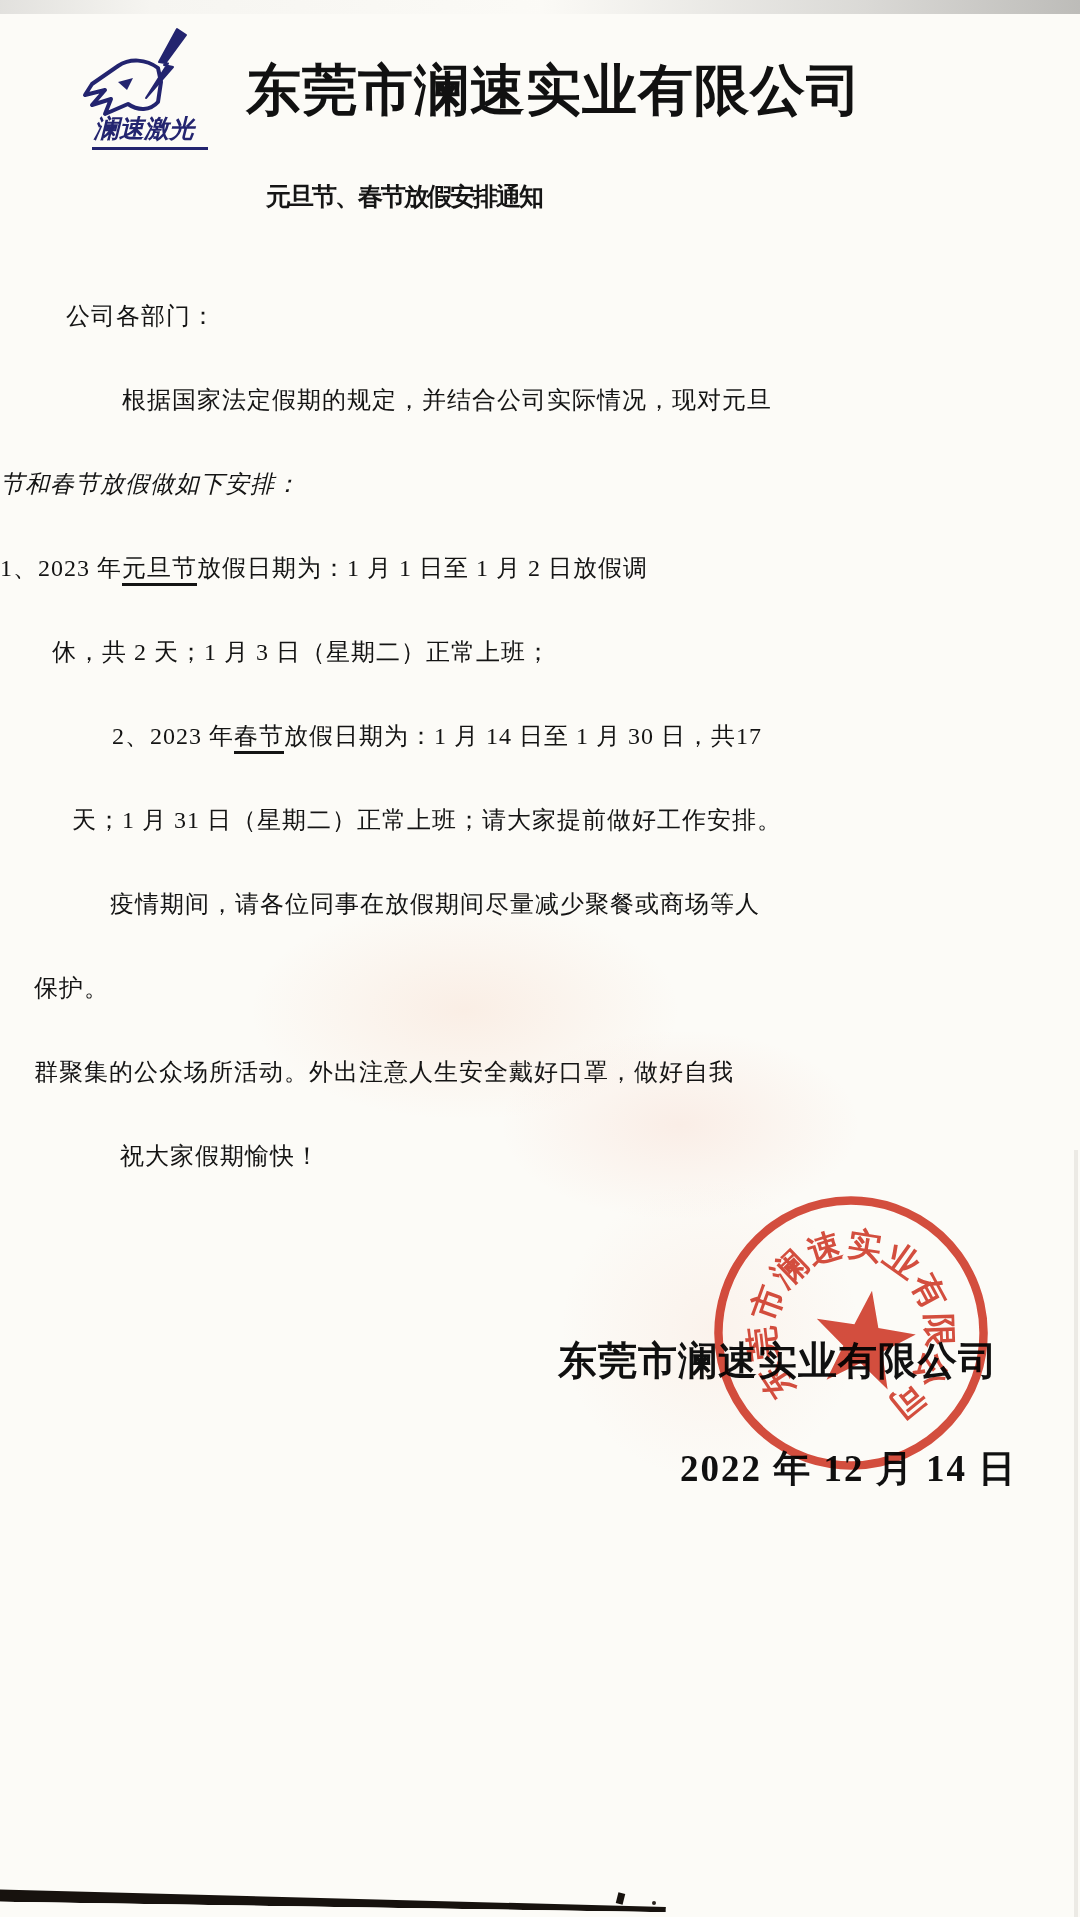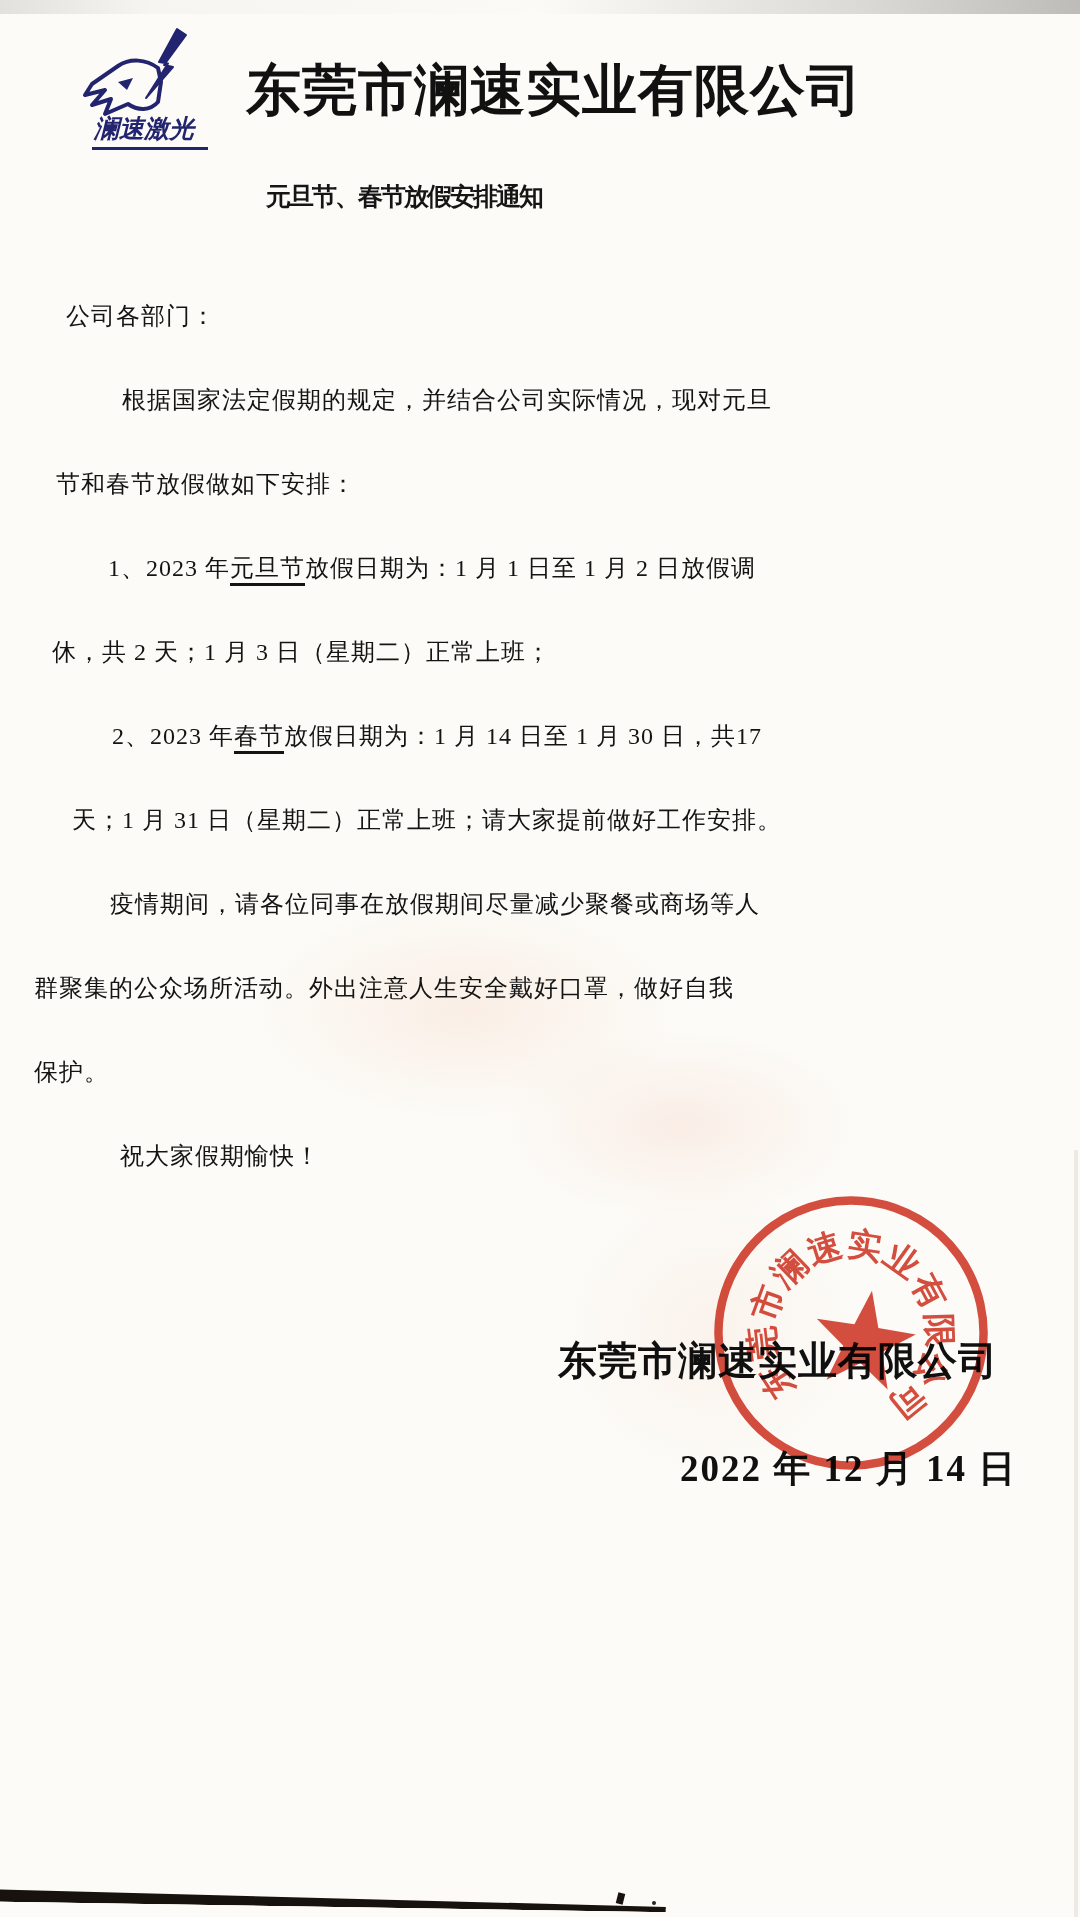--- a/index.html
+++ b/index.html
@@ -71,28 +71,28 @@
     <path d="M38,56 l15,-4 l-6,12 z" fill="#23246f"></path>
   </svg>
   <div class="logo-caption">澜速激光</div>
 
   <div class="company-title">东莞市澜速实业有限公司</div>
   <div class="notice-title">元旦节、春节放假安排通知</div>
 
   <div class="body-lines">
       <div class="body-line" style="padding-left: 66px;"><span>公司各部门：</span></div>
       <div class="body-line" style="padding-left: 122px;"><span>根据国家法定假期的规定，并结合公司实际情况，现对元旦</span></div>
-      <div class="body-line" style="padding-left: 56px;"><span>节和春节放假做如下安排：</span></div>
-      <div class="body-line" style="padding-left: 108px;"><span>1、2023 年</span><span class="u">元旦节</span><span>放假日期为：1 月 1 日至 1 月 2 日放假调</span></div>
+      <div class="body-line" style=" font-style: italic;"><span>节和春节放假做如下安排：</span></div>
+      <div class="body-line" style=""><span>1、2023 年</span><span class="u">元旦节</span><span>放假日期为：1 月 1 日至 1 月 2 日放假调</span></div>
       <div class="body-line" style="padding-left: 52px;"><span>休，共 2 天；1 月 3 日（星期二）正常上班；</span></div>
       <div class="body-line" style="padding-left: 112px;"><span>2、2023 年</span><span class="u">春节</span><span>放假日期为：1 月 14 日至 1 月 30 日，共17</span></div>
       <div class="body-line" style="padding-left: 52px; margin-left: 20px;"><span>天；1 月 31 日（星期二）正常上班；请大家提前做好工作安排。</span></div>
       <div class="body-line" style="padding-left: 110px;"><span>疫情期间，请各位同事在放假期间尽量减少聚餐或商场等人</span></div>
+      <div class="body-line" style="padding-left: 34px;"><span>保护。</span></div>
       <div class="body-line" style="padding-left: 34px;"><span>群聚集的公众场所活动。外出注意人生安全戴好口罩，做好自我</span></div>
-      <div class="body-line" style="padding-left: 34px;"><span>保护。</span></div>
       <div class="body-line" style="padding-left: 120px;"><span>祝大家假期愉快！</span></div>
     </div>
 
   <div class="signature">东莞市澜速实业有限公司</div>
   <div class="docdate">2022 年 12 月 14 日</div>
 
   <svg class="stamp" viewBox="0 0 300 300">
     <circle cx="150" cy="150" r="141" fill="none" style="stroke:var(--seal,#d23b2b)" stroke-width="9"></circle>
     <polygon style="fill:var(--seal,#d23b2b)" points="165,102 177.9,140.2 218.3,140.7 185.9,164.8 197.9,203.3 165,180 132.1,203.3 144.1,164.8 111.7,140.7 152.1,140.2"></polygon>
     <g id="stamp-text" font-size="36" text-anchor="middle" style="fill:var(--seal,#d23b2b)">

